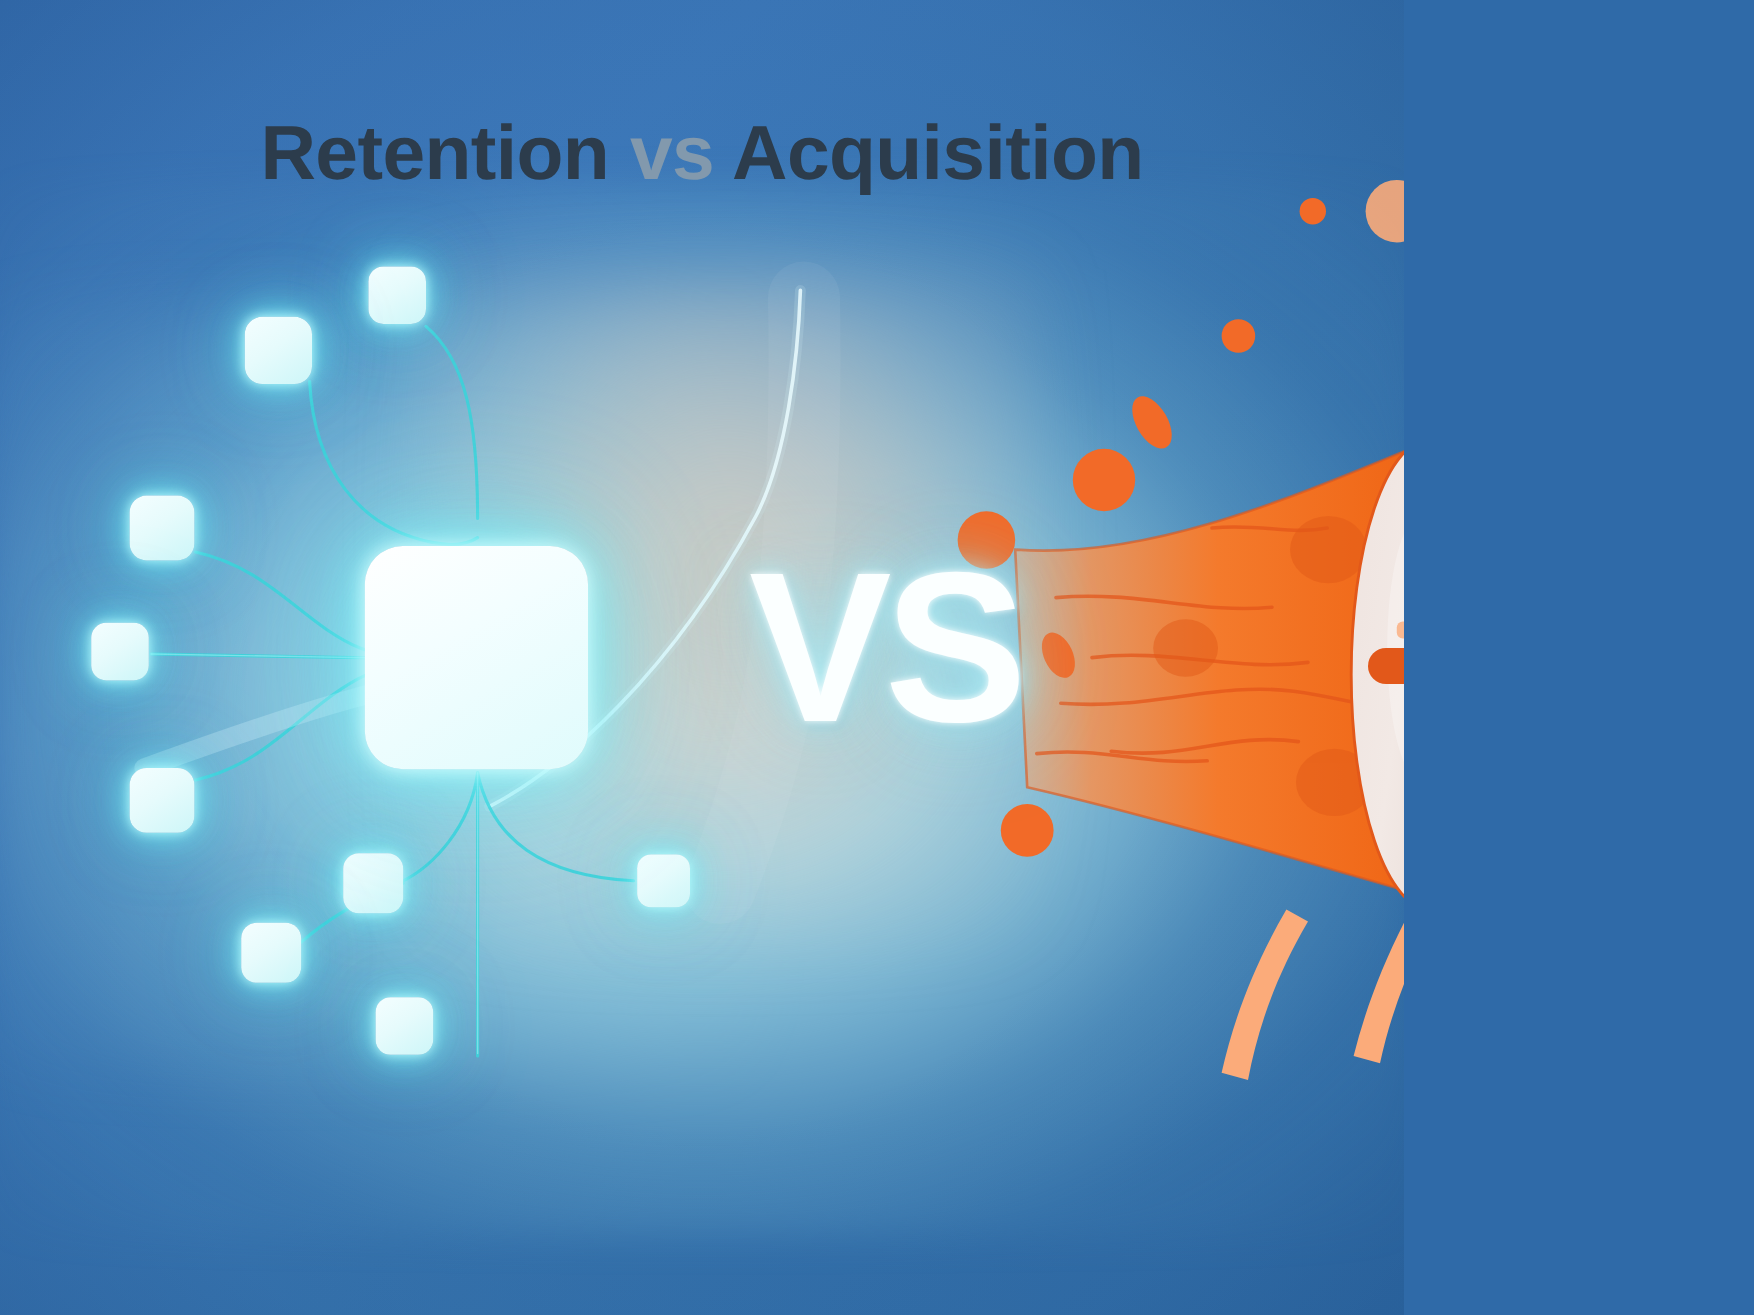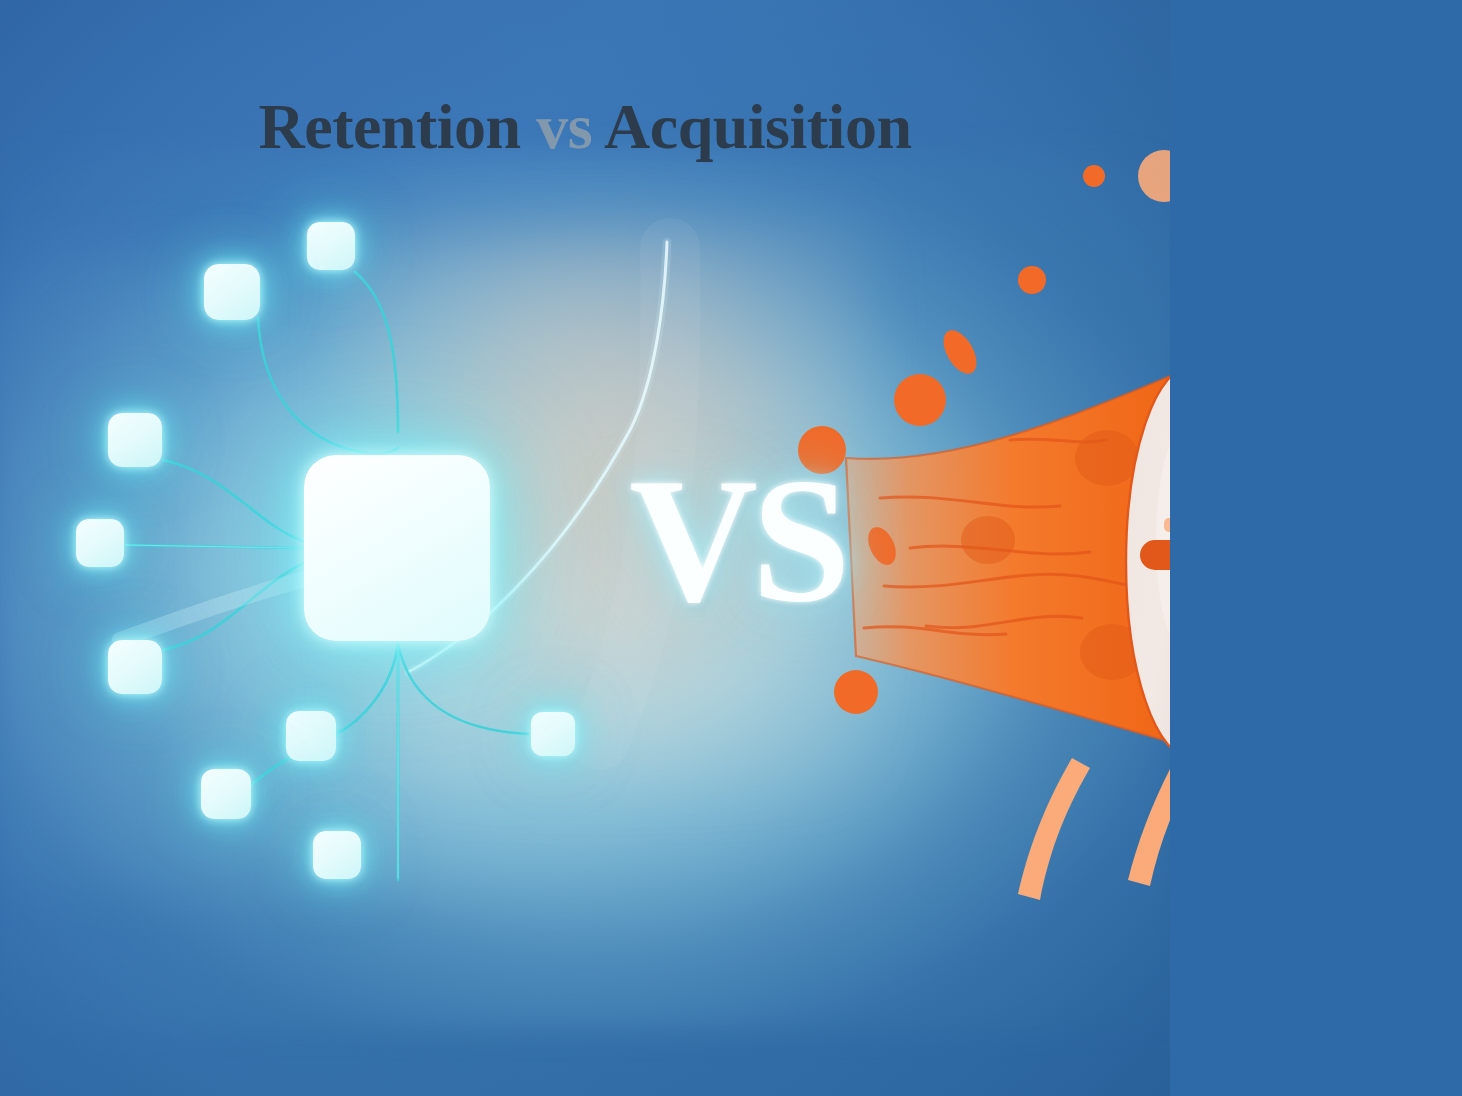--- a/index.html
+++ b/index.html
@@ -10,21 +10,20 @@
   body {
     font-family: "Liberation Sans", sans-serif;
   }
 
   #stage {
     position: relative;
     width: 1170px;
     height: 1096px;
     overflow: hidden;
     background: #2f6aa8;
-    font-family: Liberation Serif, serif;
   }
 
   
   .bg-base {
     position: absolute;
     inset: 0;
     background:
       linear-gradient(135deg, #3a74b6 0%, #3d79ba 28%, #3673ad 60%, #2f6aa4 100%);
   }
   .bg-glow-center {

